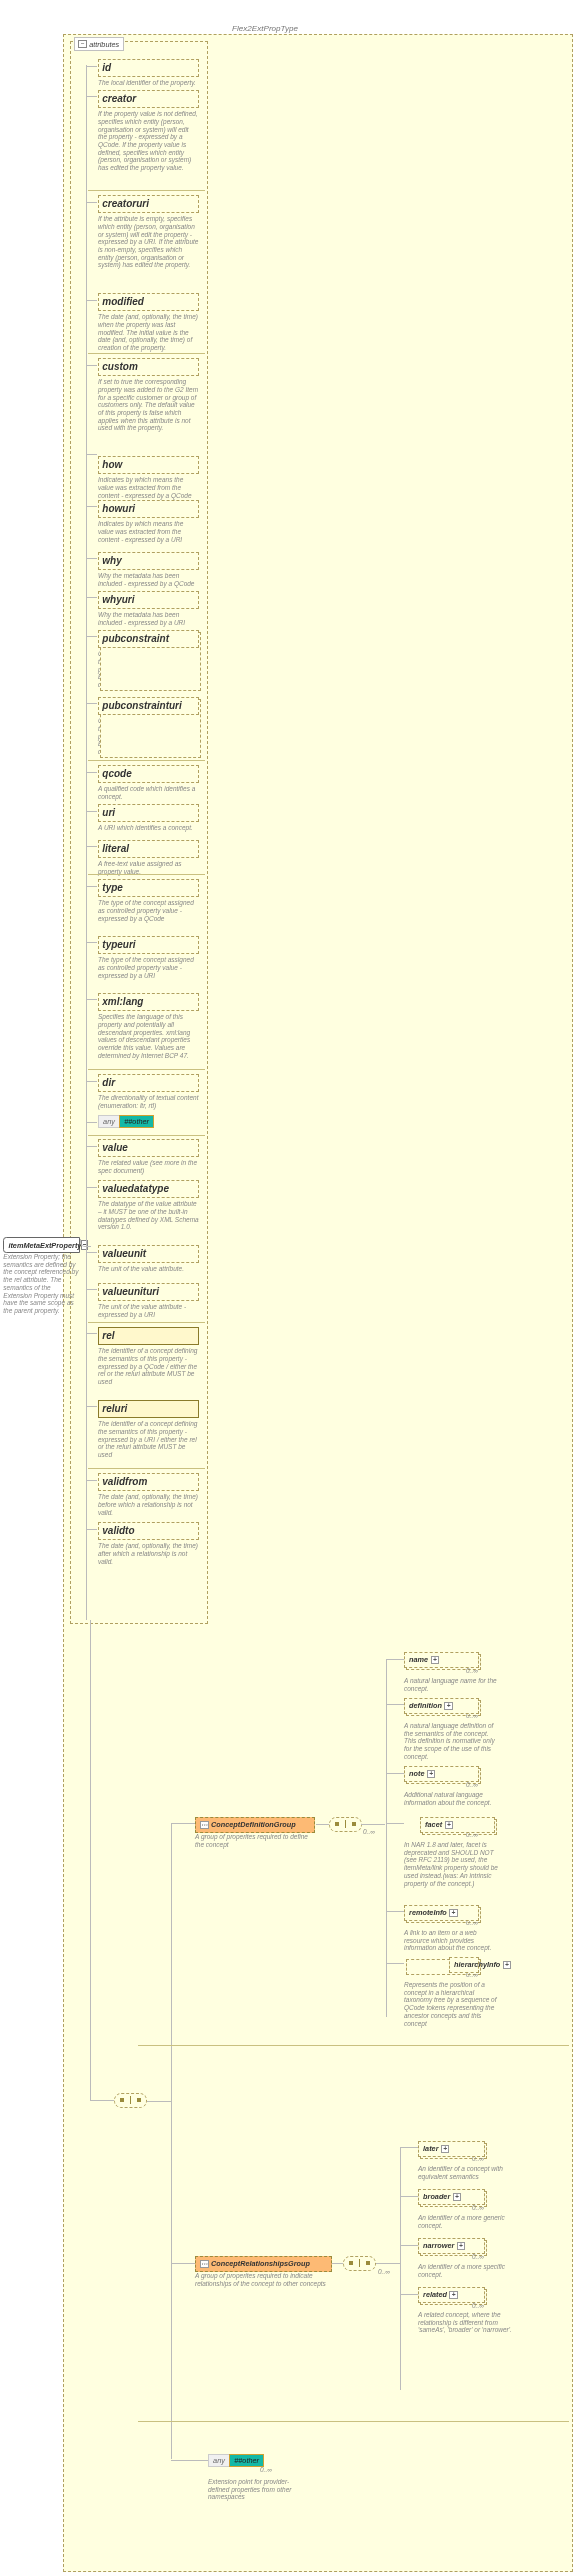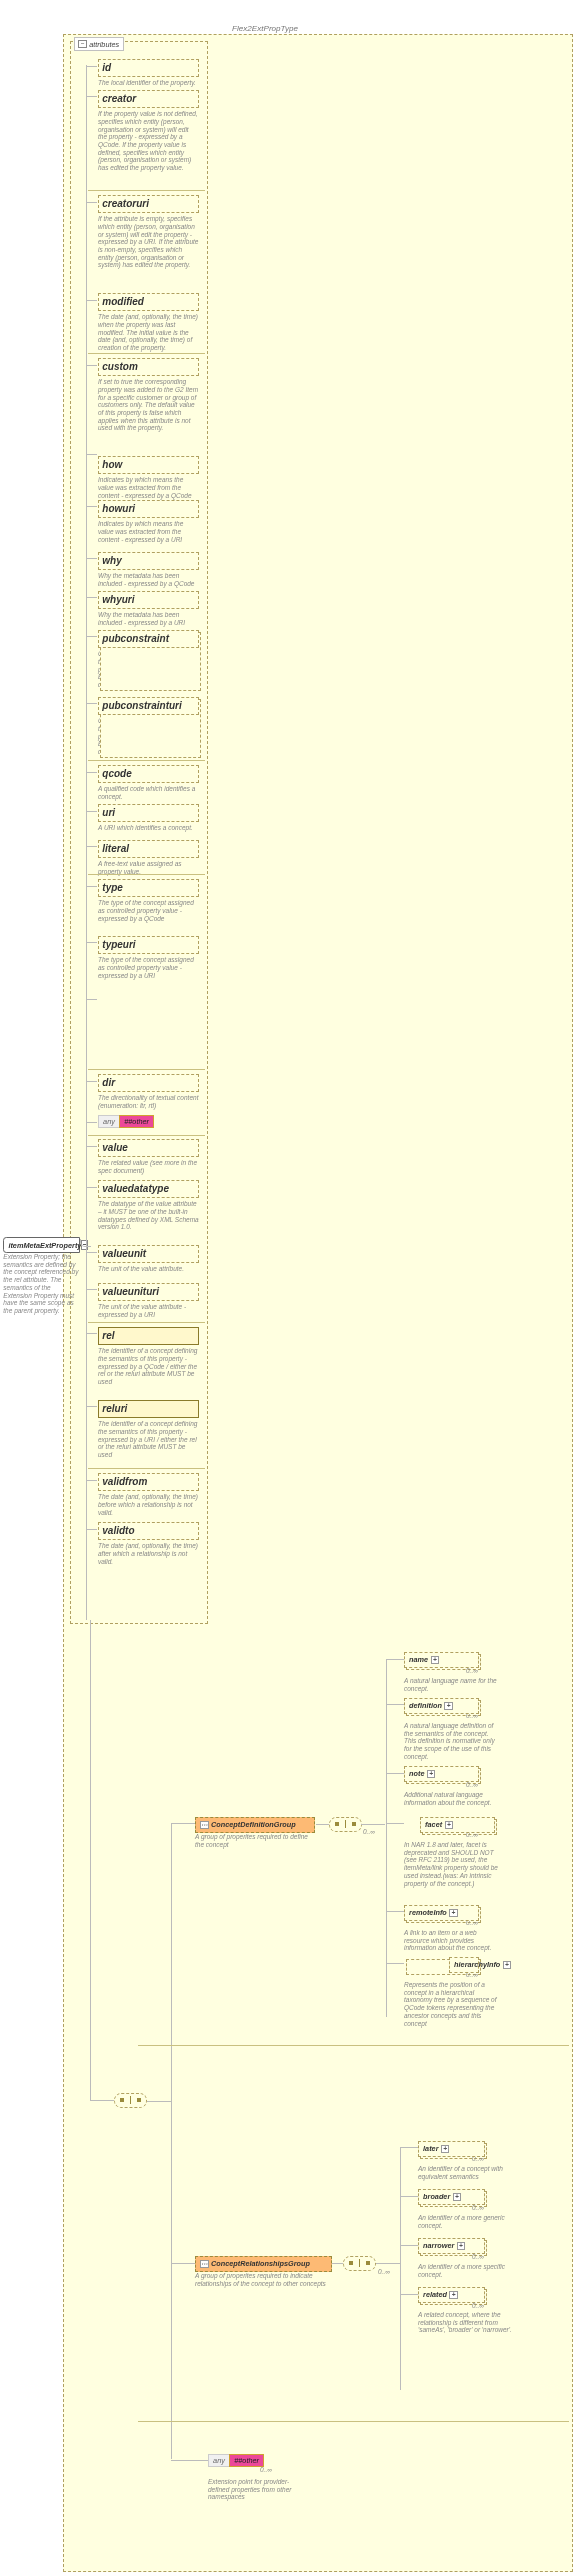--- a/index.html
+++ b/index.html
@@ -210,21 +210,21 @@
     display: inline-block;
     padding: 0.8px 4.1px;
     font-size: 7.3px;
   }
   .any-box {
     background: #f0f0f0;
     border: 0.8px solid #ccc;
     color: #666;
   }
   .other-box {
-    background: #ec4899;
+    background: #14b8a6;
     color: #222;
     margin-left: -0.8px;
     border: 0.8px solid #d0a030;
   }
   .icon-plus {
     width: 6.5px;
     height: 6.5px;
     border: 0.8px solid #999;
     display: inline-flex;
     align-items: center;
@@ -424,20 +424,24 @@
       <div class="attr-inner">type</div>
       <div class="attr-ann">The type of the concept assigned as controlled property value - expressed by a QCode</div>
     </div>
     <div class="sep-line" style="left: 88px; top: 874px; width: 117px;"></div>
     <div class="line-h" style="left: 86px; top: 942px; width: 11.4px;"></div>
     <div class="attr" style="left: 98px; top: 936px;">
       <div class="attr-inner">typeuri</div>
       <div class="attr-ann">The type of the concept assigned as controlled property value - expressed by a URI</div>
     </div>
     <div class="line-h" style="left: 86px; top: 999px; width: 11.4px;"></div>
+    <div class="attr" style="left: 98px; top: 993px;">
+      <div class="attr-inner">xml:lang</div>
+      <div class="attr-ann">Specifies the language of this property and potentially all descendant properties. xml:lang values of descendant properties override this value. Values are determined by Internet BCP 47.</div>
+    </div>
     <div class="line-h" style="left: 86px; top: 1081px; width: 11.4px;"></div>
     <div class="attr" style="left: 98px; top: 1074px;">
       <div class="attr-inner">dir</div>
       <div class="attr-ann">The directionality of textual content (enumeration: ltr, rtl)</div>
     </div>
     <div class="sep-line" style="left: 88px; top: 1069px; width: 117px;"></div>
     <div class="line-h" style="left: 86px; top: 1122px; width: 11.4px;"></div>
     <div class="attr" style="left: 98px; top: 1115px;">
       <div style="position: relative; z-index: 2;"><span class="any-box">any</span><span class="other-box">##other</span></div>
     </div>

